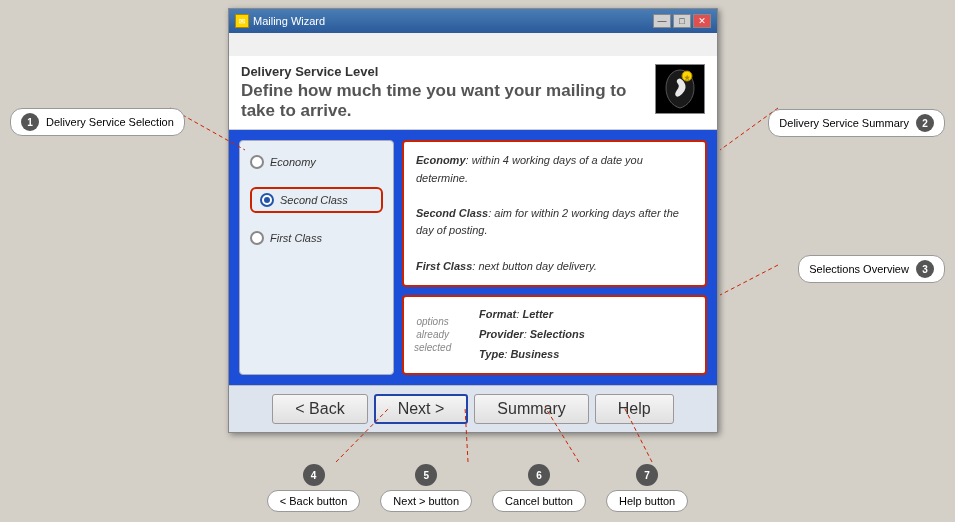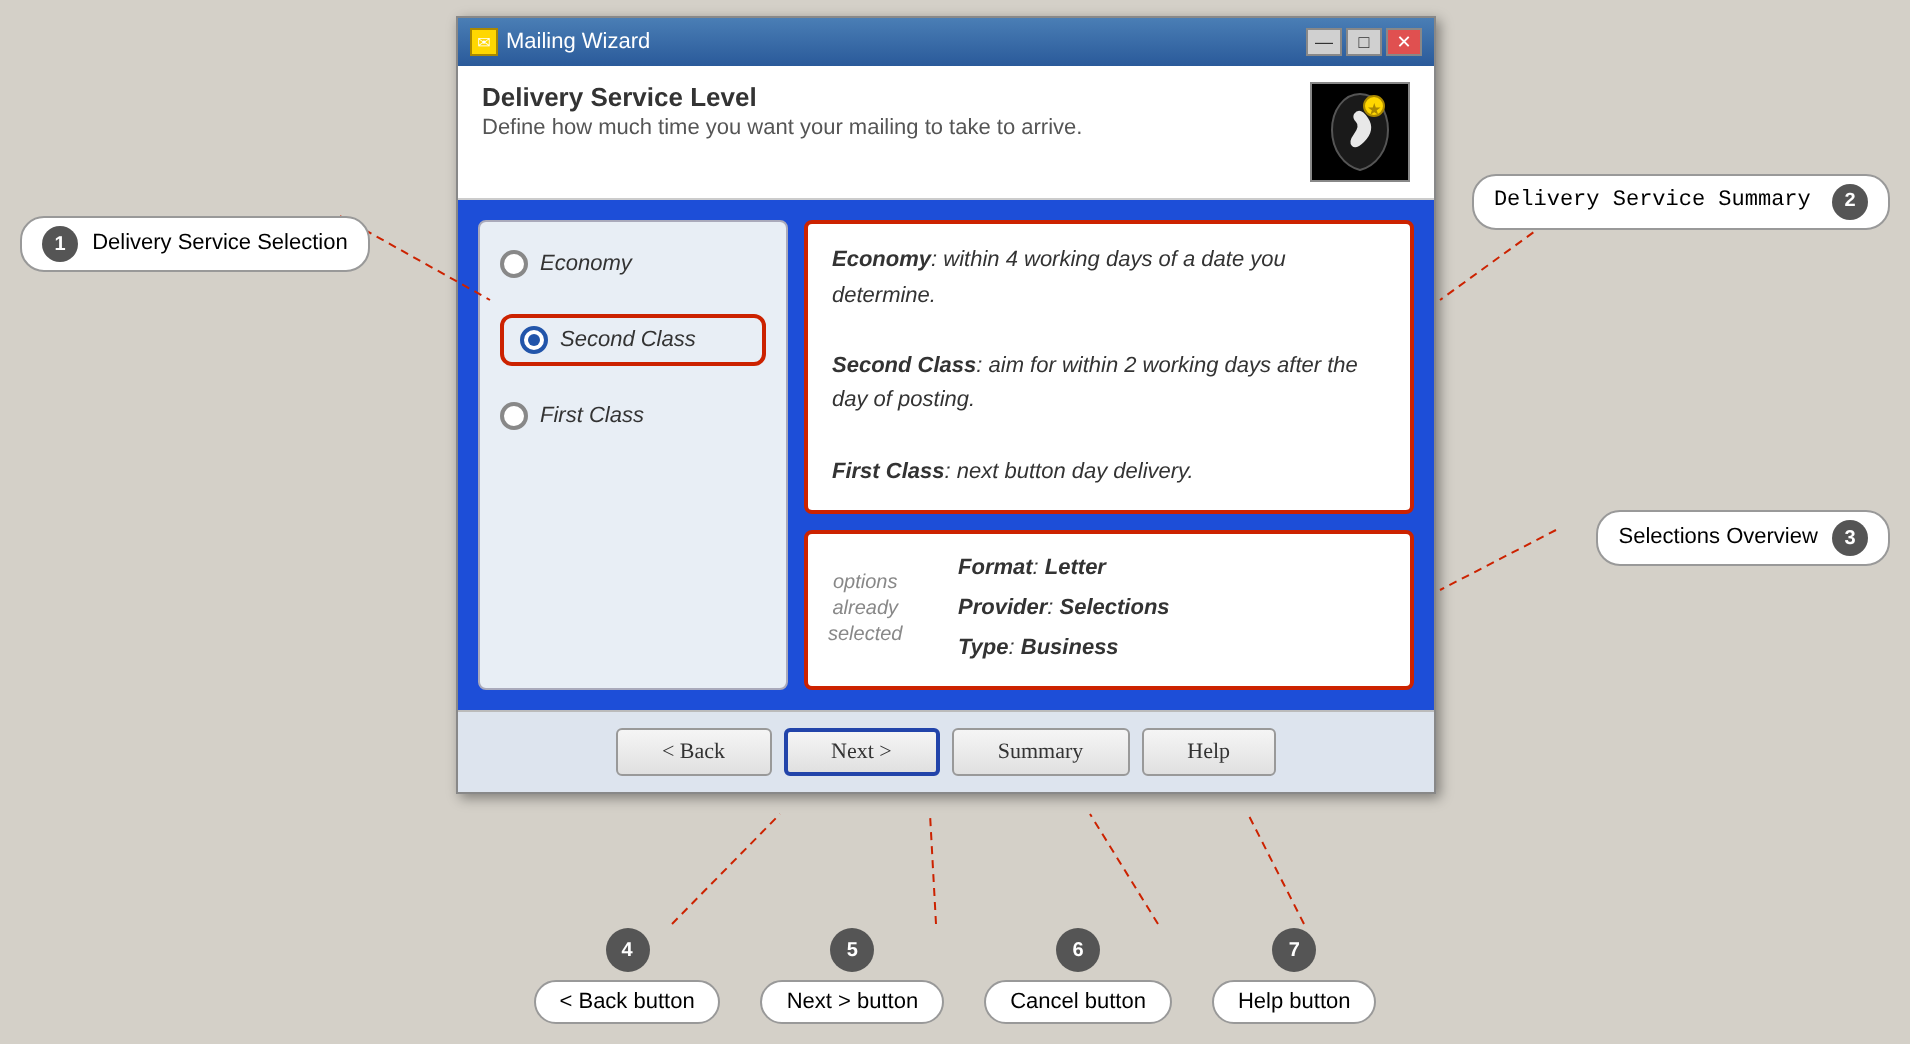--- a/index.html
+++ b/index.html
@@ -98,30 +98,32 @@
     .tb-btn.close { background: #e05050; color: white; }
 
     
     .window-header {
       background: white;
       padding: 8px 12px;
       border-bottom: 1px solid #ccc;
       display: flex;
       align-items: flex-start;
       justify-content: space-between;
+      margin-top: 23px;
     }
     .header-text h2 {
       font-size: 13px;
       font-weight: bold;
       color: #333;
       margin-bottom: 2px;
     }
     .header-text p {
-      font-size: 11px;
+      font-size: 17px;
       color: #555;
+      font-weight: bold;
     }
     .header-logo {
       width: 50px;
       height: 50px;
       background: black;
       border: 1px solid #888;
       display: flex;
       align-items: center;
       justify-content: center;
       flex-shrink: 0;
@@ -241,25 +243,24 @@
       padding: 8px 0;
       display: flex;
       justify-content: center;
       gap: 6px;
     }
     .wizard-btn {
       background: linear-gradient(to bottom, #f5f5f5, #e0e0e0);
       border: 1px solid #999;
       border-radius: 3px;
       padding: 4px 22px;
-      font-size: 11px;
+      font-size: 16px;
       cursor: pointer;
       color: #333;
       min-width: 60px;
-      font-family: Liberation Serif, serif;
     }
     .wizard-btn.next-btn {
       border: 2px solid #2244aa;
     }
 
     
     .callout-area {
       position: absolute;
       bottom: 10px;
       left: 0;
@@ -299,22 +300,21 @@
     
     .left-annotation {
       position: absolute;
       left: 10px;
       top: 108px;
     }
     
     .right-annotation-1 {
       position: absolute;
       right: 10px;
-      top: 87px;
-      font-family: Liberation Mono, monospace;
+      top: 109px;
     }
     .right-annotation-2 {
       position: absolute;
       right: 10px;
       top: 255px;
     }
 
     
     .connector-svg {
       position: absolute;

